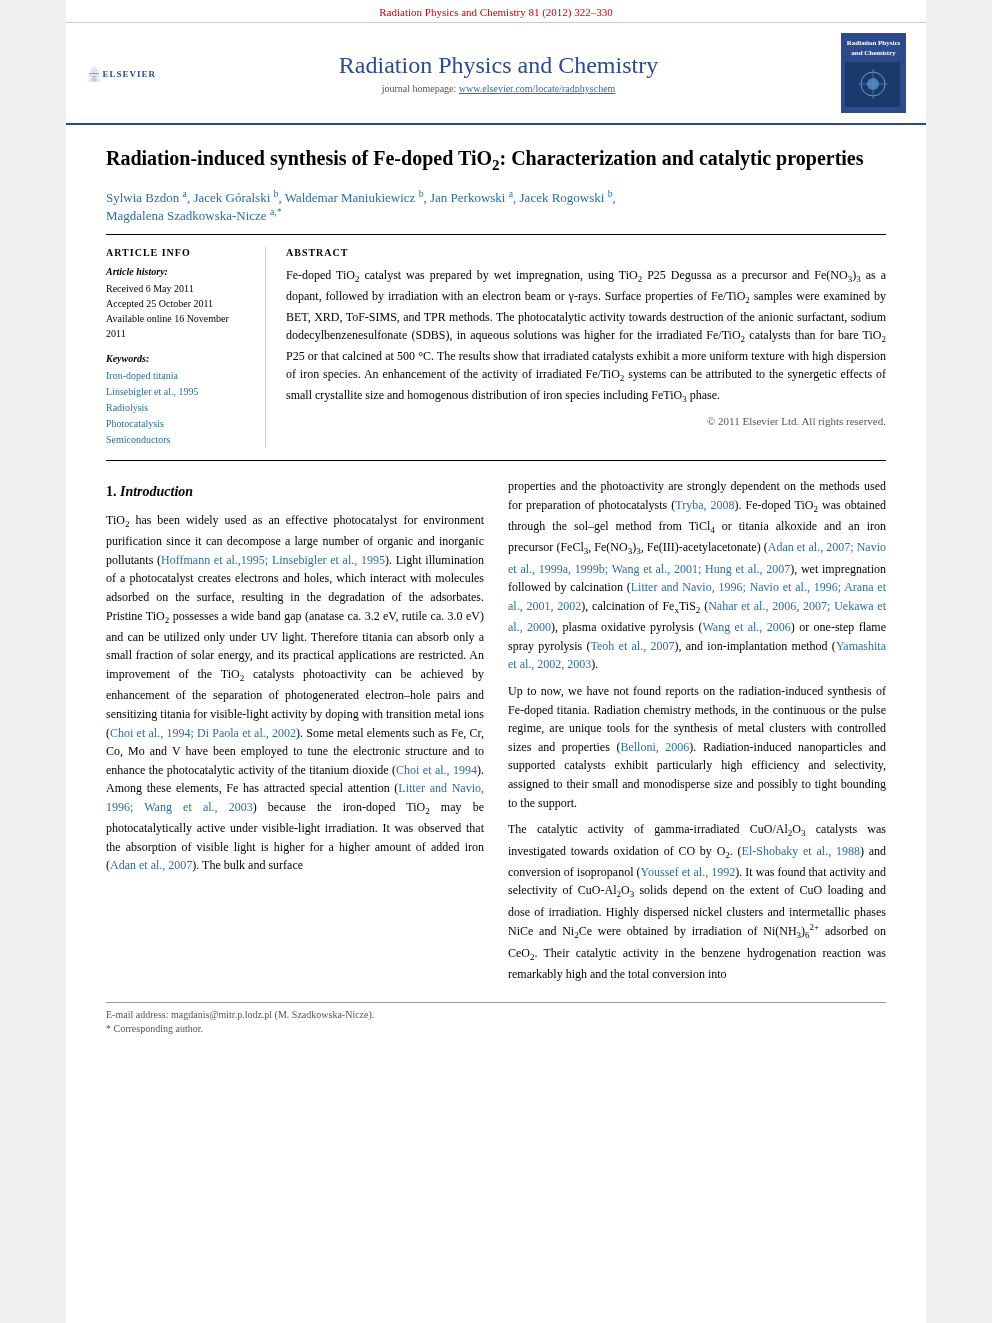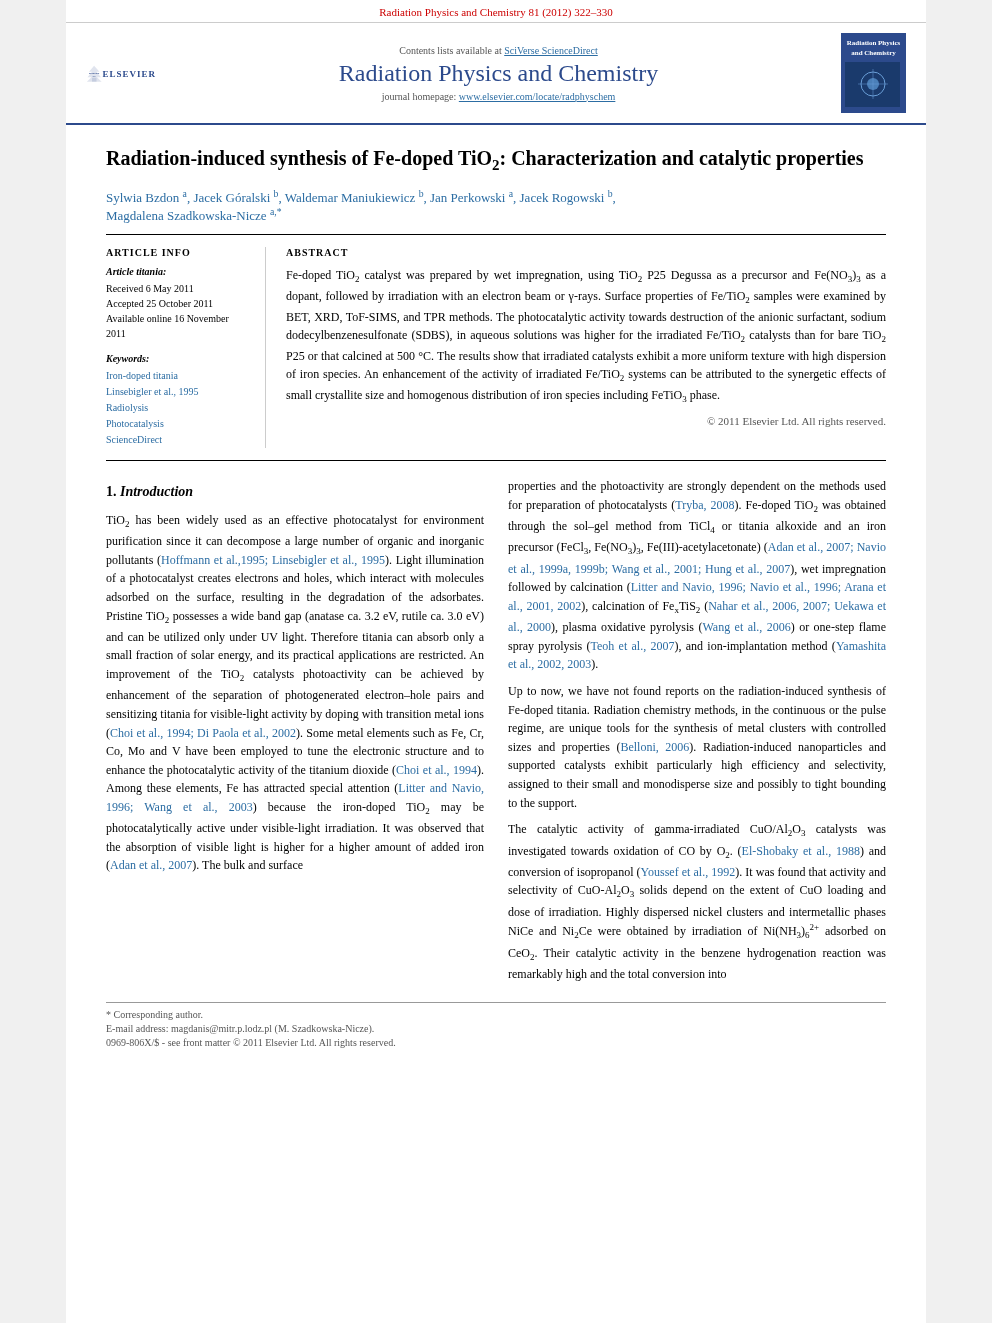--- a/index.html
+++ b/index.html
@@ -238,24 +238,20 @@
           <rect x="20" y="42" width="15" height="13" fill="#2c4a8c" opacity="0.15"></rect>
 
           <text x="27" y="30" text-anchor="middle" font-size="7" fill="#2c4a8c" font-family="Arial" font-weight="bold">ELSEVIER</text>
           <text x="27" y="40" text-anchor="middle" font-size="5" fill="#2c4a8c" font-family="Arial">logo</text>
         </svg>
         <div class="elsevier-text">ELSEVIER</div>
       </div>
     </div>
 
     <div class="header-center">
-      <div class="sciverse-line">
-        <span>Contents lists available at</span>
-        <a href="#" style="color:#2c6da3;">SciVerse ScienceDirect</a>
-      </div>
       <div class="journal-title">Radiation Physics and Chemistry</div>
       <div class="journal-homepage">
         <span>journal homepage:</span>
         <a href="#" style="color:#2c6da3;">www.elsevier.com/locate/radphyschem</a>
       </div>
     </div>
 
     <div class="journal-cover">
       <div style="font-size:7px; color:white; text-align:center; line-height:1.3;">
         <div style="font-weight:bold; margin-bottom:4px;">Radiation Physics and Chemistry</div>
@@ -282,32 +278,32 @@
       Sylwia Bzdon <sup>a</sup>, Jacek Góralski <sup>b</sup>, Waldemar Maniukiewicz <sup>b</sup>, Jan Perkowski <sup>a</sup>, Jacek Rogowski <sup>b</sup>,<br>
       Magdalena Szadkowska-Nicze <sup>a,*</sup>
     </div>
 
 
     <div class="two-col">
 
       <div class="article-info">
         <h3>ARTICLE INFO</h3>
 
-        <div class="info-section-title">Article titania:</div>
+        <div class="info-section-title">Article history:</div>
         <div class="info-text">Received 6 May 2011</div>
         <div class="info-text">Accepted 25 October 2011</div>
         <div class="info-text">Available online 16 November 2011</div>
 
         <div class="info-section-title" style="margin-top:12px;">Keywords:</div>
         <div class="keywords-list">
           <div>Iron-doped titania</div>
           <div>Linsebigler et al., 1995</div>
           <div>Radiolysis</div>
           <div>Photocatalysis</div>
-          <div>ScienceDirect</div>
+          <div>Semiconductors</div>
         </div>
       </div>
 
       <div class="abstract-col">
         <h3>ABSTRACT</h3>
         <div class="abstract-text">
           Fe-doped TiO<sub>2</sub> catalyst was prepared by wet impregnation, using TiO<sub>2</sub> P25 Degussa as a precursor and Fe(NO<sub>3</sub>)<sub>3</sub> as a dopant, followed by irradiation with an electron beam or γ-rays. Surface properties of Fe/TiO<sub>2</sub> samples were examined by BET, XRD, ToF-SIMS, and TPR methods. The photocatalytic activity towards destruction of the anionic surfactant, sodium dodecylbenzenesulfonate (SDBS), in aqueous solutions was higher for the irradiated Fe/TiO<sub>2</sub> catalysts than for bare TiO<sub>2</sub> P25 or that calcined at 500 °C. The results show that irradiated catalysts exhibit a more uniform texture with high dispersion of iron species. An enhancement of the activity of irradiated Fe/TiO<sub>2</sub> systems can be attributed to the synergetic effects of small crystallite size and homogenous distribution of iron species including FeTiO<sub>3</sub> phase.
         </div>
         <div class="copyright">© 2011 Elsevier Ltd. All rights reserved.</div>
       </div>
@@ -338,22 +334,21 @@
 
           <div class="body-para">
             The catalytic activity of gamma-irradiated CuO/Al<sub>2</sub>O<sub>3</sub> catalysts was investigated towards oxidation of CO by O<sub>2</sub>. (<span class="ref-link">El-Shobaky et al., 1988</span>) and conversion of isopropanol (<span class="ref-link">Youssef et al., 1992</span>). It was found that activity and selectivity of CuO-Al<sub>2</sub>O<sub>3</sub> solids depend on the extent of CuO loading and dose of irradiation. Highly dispersed nickel clusters and intermetallic phases NiCe and Ni<sub>2</sub>Ce were obtained by irradiation of Ni(NH<sub>3</sub>)<sub>6</sub><sup>2+</sup> adsorbed on CeO<sub>2</sub>. Their catalytic activity in the benzene hydrogenation reaction was remarkably high and the total conversion into
           </div>
         </div>
       </div>
     </div>
 
     <div class="footnote-area">
       <div class="footnote-line">
+        <span>E-mail address: magdanis@mitr.p.lodz.pl (M. Szadkowska-Nicze).</span>
+      </div>
+      <div class="footnote-line">
         <span>* Corresponding author.</span>
       </div>
-      <div class="footnote-line">
-        <span>E-mail address: magdanis@mitr.p.lodz.pl (M. Szadkowska-Nicze).</span>
-      </div>
-      <div class="footnote-line">0969-806X/$ - see front matter © 2011 Elsevier Ltd. All rights reserved.</div>
     </div>
 
   </div>
 </div>
 
 </body></html>

